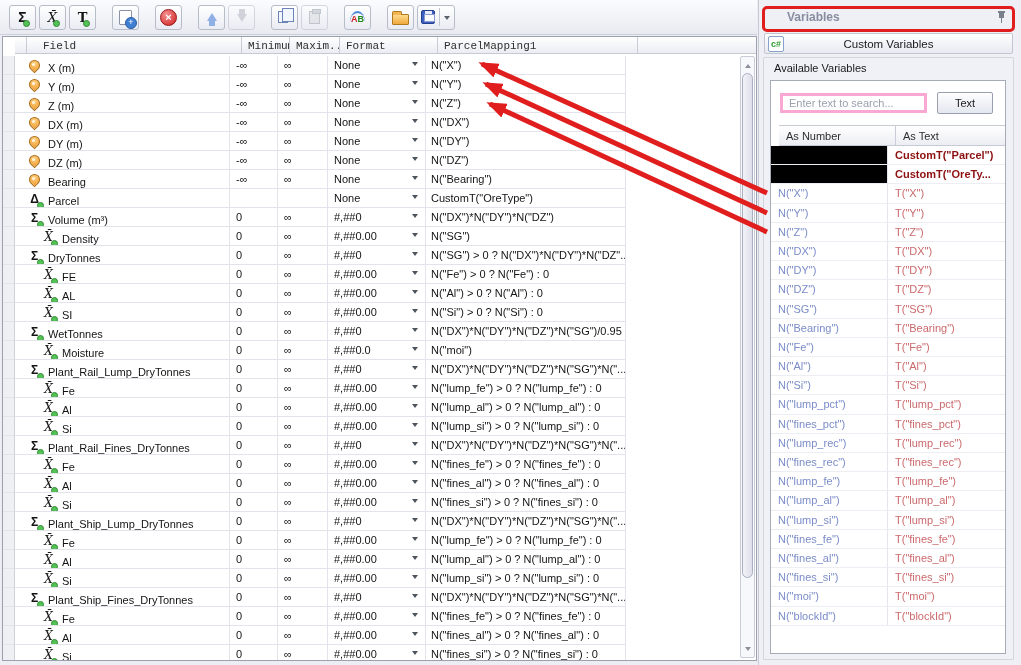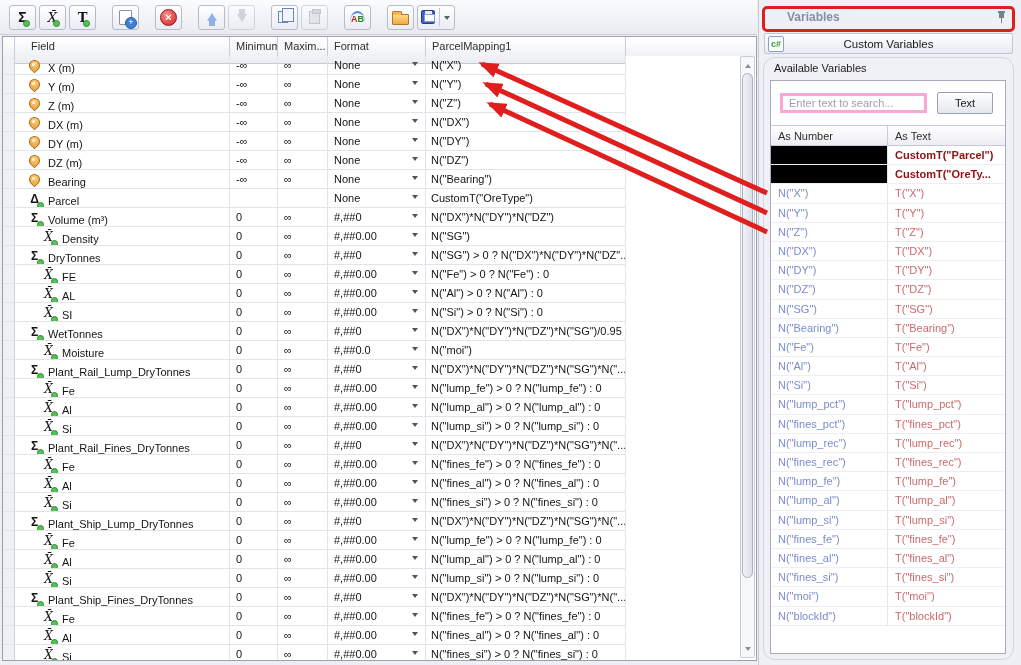--- a/index.html
+++ b/index.html
@@ -58,22 +58,22 @@
   .ti-save::after { content:""; position:absolute; left:2px; bottom:1px; width:9px; height:6px;
     background:#fafbfe; border:1px solid #8a9ad0; }
   .dd { margin-left:4px; padding-left:4px; border-left:1px solid #c2c6d2; height:18px;
     display:flex; align-items:center; }
   .tri-d { width:0; height:0; border:3.5px solid transparent; border-top:4.5px solid #5c626c;
     display:inline-block; margin-top:4px; }
 
   
   .grid { position:absolute; left:2px; top:36px; width:755px; height:625px;
     background:#fff; border:1px solid #9aa0ae; }
-  .ghead { position:absolute; top:0; left:0; right:0; height:27px; display:flex;
-    background:linear-gradient(#ffffff,#ebedf3); border-bottom:1px solid #c6cad4; color:#2e2e2e; }
+  .ghead { position:absolute; top:0; left:12px; right:0; height:17px; display:flex;
+    background:linear-gradient(#ffffff,#ebedf3); border-bottom:1px solid #c6cad4; color:#2e2e2e;font-family:Liberation Mono, monospace; }
   .hc { border-right:1px solid #c9ccd6; padding:3px 0 0 6px; white-space:nowrap; overflow:hidden; }
   .h-sel { width:12px; padding:0; }
   .h-field { width:215px; padding-left:16px; }
   .h-min { width:48px; }
   .h-max { width:50px; }
   .h-fmt { width:98px; }
   .h-map { width:200px; }
   .h-fill { flex:1; border-right:none; }
   .gbody { position:absolute; top:19px; left:0; right:0; bottom:0; overflow:hidden; }
   .trow { display:flex; height:19px; }
@@ -123,31 +123,31 @@
   .redbox { position:absolute; left:762px; top:6px; width:253px; height:26px;
     border:3px solid #e01e1e; border-radius:5px; pointer-events:none; z-index:40; }
   .custom-bar { position:absolute; top:33px; left:5px; right:8px; height:21px;
     background:linear-gradient(#fefefe,#e7eaf1); border:1px solid #c2c6d2; border-radius:2px;
     display:flex; align-items:center; }
   .csharp { position:absolute; left:3px; top:2px; width:16px; height:16px; background:#fff;
     border:1px solid #87a0cc; border-radius:2px; color:#2f9e2f; font-weight:bold; font-size:9px;
     text-align:center; line-height:14px; }
   .custom-label { flex:1; text-align:center; font-size:11.5px; color:#1a1a1a; }
   .group { position:absolute; top:57px; left:4px; right:7px; bottom:5px;
-    background:#f0f1f6; border:1px solid #d2d5de; border-radius:12px; }
+    background:#f0f1f6; border:1px solid #d2d5de; border-radius:1px; }
   .group-label { position:absolute; top:4px; left:10px; color:#1a1a1a; }
   .listbox { position:absolute; top:22px; left:6px; right:7px; bottom:5px;
     background:#fff; border:1px solid #a6abb8; }
   .search-input { position:absolute; left:9px; top:12px; width:147px; height:20px;
     border:3px solid #f9a8d4; padding:0 6px; font:inherit; font-size:11px; color:#333; background:#fff; }
   .search-input::placeholder { color:#9ba0ac; }
   .clear-btn { position:absolute; left:166px; top:11px; width:56px; height:22px;
     background:linear-gradient(#fefefe,#e4e7ef); border:1px solid #9aa0b1; border-radius:2px;
     font:inherit; font-size:11px; color:#1a1a1a; }
-  .vhead { position:absolute; top:44px; left:0; right:0; height:21px; display:flex;
+  .vhead { position:absolute; top:44px; left:8px; right:0; height:21px; display:flex;
     background:linear-gradient(#ffffff,#ecedf3); border-top:1px solid #c6cad4; border-bottom:1px solid #c6cad4;
     color:#2e2e2e; }
   .vh { padding:4px 0 0 7px; border-right:1px solid #c9ccd6; }
   .vh-num { width:117px; }
   .vh-text { flex:1; border-right:none; }
   .vrows { position:absolute; top:65px; left:0; right:0; bottom:0; overflow:hidden; }
   .vrow { display:flex; height:19.2px; }
   .vcell { border-bottom:1px solid #eceef3; padding:3px 0 0 7px; white-space:nowrap; overflow:hidden; }
   .vnum { width:117px; border-right:1px solid #e4e6ec; color:#7b8cc9; }
   .vtext { flex:1; color:#cb6a6d; }

